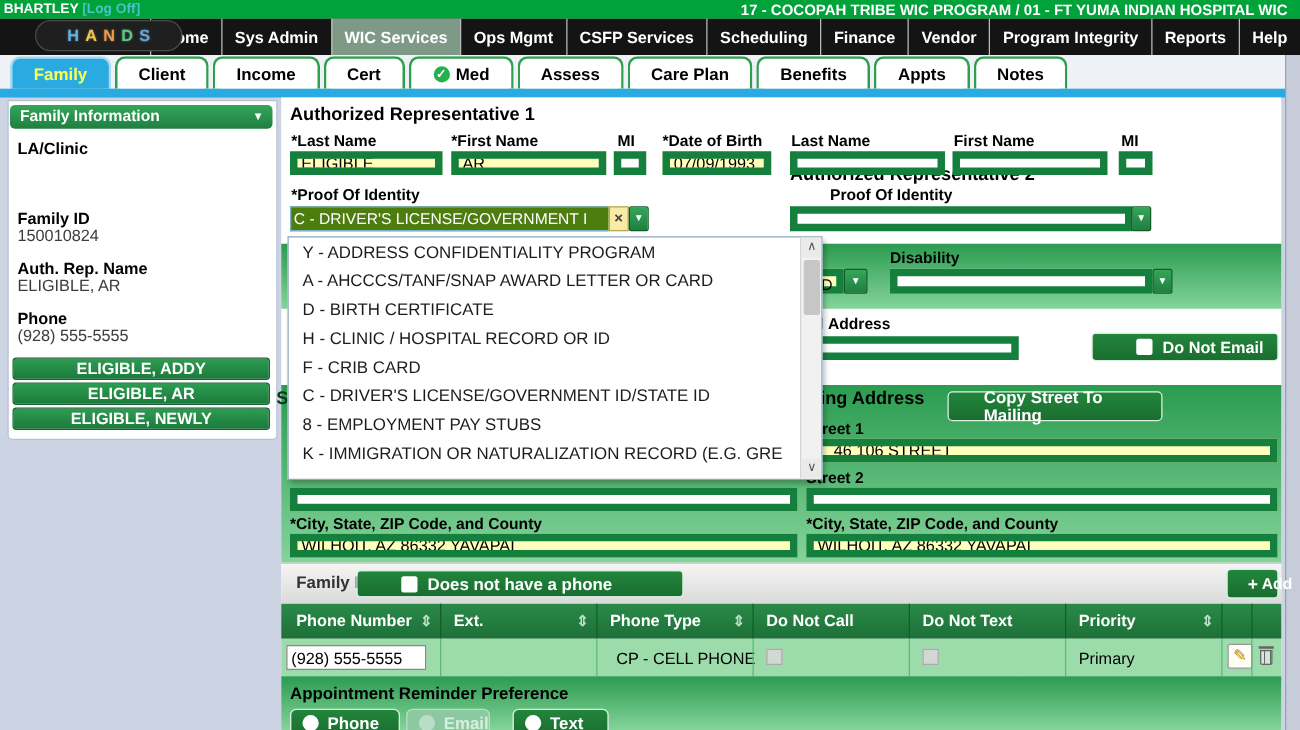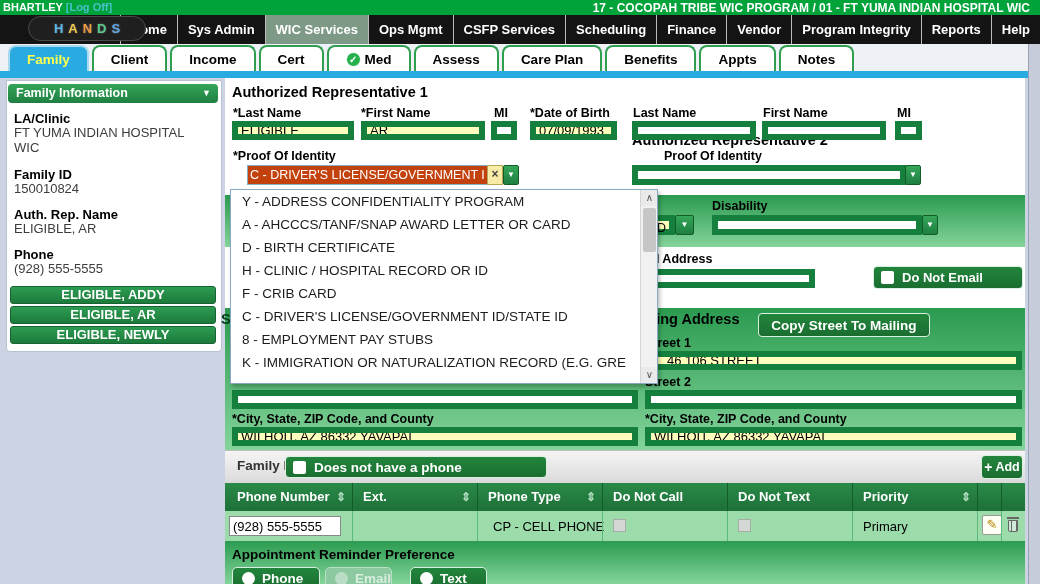--- a/index.html
+++ b/index.html
@@ -37,24 +37,24 @@
   .svalue { font-size:13px; color:#3c3c3c; }
   .clientbtn { left:10px; width:206px; height:18px; background:linear-gradient(#2d9c52,#1c7a3b); border:1px solid #156331; border-radius:3px; color:#fff; font-size:13px; font-weight:bold; text-align:center; line-height:16px; cursor:pointer; }
 
   
   .mainpanel { left:225px; top:78px; width:800px; height:506px; background:#fff; }
   .sectitle { font-size:14.5px; font-weight:bold; color:#000; }
   .flabel { font-size:12.5px; font-weight:bold; color:#000; white-space:nowrap; }
   .tinput { border:6px solid #15803d; font-size:13px; font-family:"Liberation Sans",sans-serif; padding:0 3px; height:19px; background:#fff; }
   .yellow { background:#ffffbd; }
   .greenband { background:linear-gradient(180deg,#2b9b50,#84d49a); }
-  .combo-sel { background:#c2410c; color:#fff; font-size:12.5px; line-height:18px; padding:0 2px; white-space:nowrap; overflow:hidden; border:1px solid #7fb2c4; border-right:none;margin-left:15px; }
+  .combo-sel { background:#4d7c0f; color:#fff; font-size:12.5px; line-height:18px; padding:0 2px; white-space:nowrap; overflow:hidden; border:1px solid #7fb2c4; border-right:none; }
   .clearbtn { background:#f7eba6; border:1px solid #b5a755; color:#444; font-size:12px; font-weight:bold; text-align:center; line-height:17px; cursor:pointer; }
   .ddbtn { background:linear-gradient(#35a659,#1e7f41); border:1px solid #145c26; border-radius:2px; color:#fff; font-size:8px; text-align:center; line-height:18px; cursor:pointer; }
-  .greenbtn { background:linear-gradient(#22853c,#1a6e30); border:1px solid #d9efe0; border-radius:4px; color:#fff; font-weight:bold; font-size:13px; display:flex; align-items:center; cursor:pointer; }
+  .greenbtn { background:linear-gradient(#22853c,#1a6e30); border:1px solid #d9efe0; border-radius:4px; color:#fff; font-weight:bold; font-size:13px; display:flex; align-items:center; cursor:pointer;padding-left:28px; }
   .wcheck { display:inline-block; width:13px; height:13px; background:#fff; border-radius:2px; margin:0 8px 0 7px; }
 
   
   .ddlist { left:230px; top:189px; width:428px; height:195px; background:#fff; border:1px solid #8aa9c0; z-index:30; overflow:hidden; box-shadow:2px 3px 4px rgba(0,0,0,.25); }
   .dditem { height:23px; line-height:23px; padding-left:11px; font-size:13.5px; color:#1c1c1c; white-space:nowrap; cursor:pointer; }
   .ddscroll { position:absolute; right:0; top:0; width:17px; height:193px; background:#f1f1f1; border-left:1px solid #d5d5d5; }
   .sbarrow { position:absolute; left:0; width:17px; height:16px; background:#eaeaea; color:#555; font-size:10px; text-align:center; line-height:15px; cursor:pointer; }
   .sbthumb { position:absolute; left:2px; top:18px; width:13px; height:44px; background:#c6c6c6; border-radius:2px; cursor:pointer; }
 
   
@@ -146,21 +146,20 @@
   </div>
   <div class="abs bluestrip"></div>
   <div class="abs rframe"></div>
 
   <div class="abs sidecard"></div>
   <div class="abs sidehead">
     <span>Family Information</span>
     <span class="arr">▼</span>
   </div>
   <div class="abs slabel" style="left:14px;top:111px;">LA/Clinic</div>
-  <div class="abs svalue" style="left:14px;top:125px;width:190px;">FT YUMA INDIAN HOSPITAL WIC</div>
   <div class="abs slabel" style="left:14px;top:167px;">Family ID</div>
   <div class="abs svalue" style="left:14px;top:181px;">150010824</div>
   <div class="abs slabel" style="left:14px;top:207px;">Auth. Rep. Name</div>
   <div class="abs svalue" style="left:14px;top:221px;">ELIGIBLE, AR</div>
   <div class="abs slabel" style="left:14px;top:247px;">Phone</div>
   <div class="abs svalue" style="left:14px;top:261px;">(928) 555-5555</div>
   <div class="abs clientbtn" style="top:286px;">ELIGIBLE, ADDY</div>
   <div class="abs clientbtn" style="top:306px;">ELIGIBLE, AR</div>
   <div class="abs clientbtn" style="top:326px;">ELIGIBLE, NEWLY</div>
 

